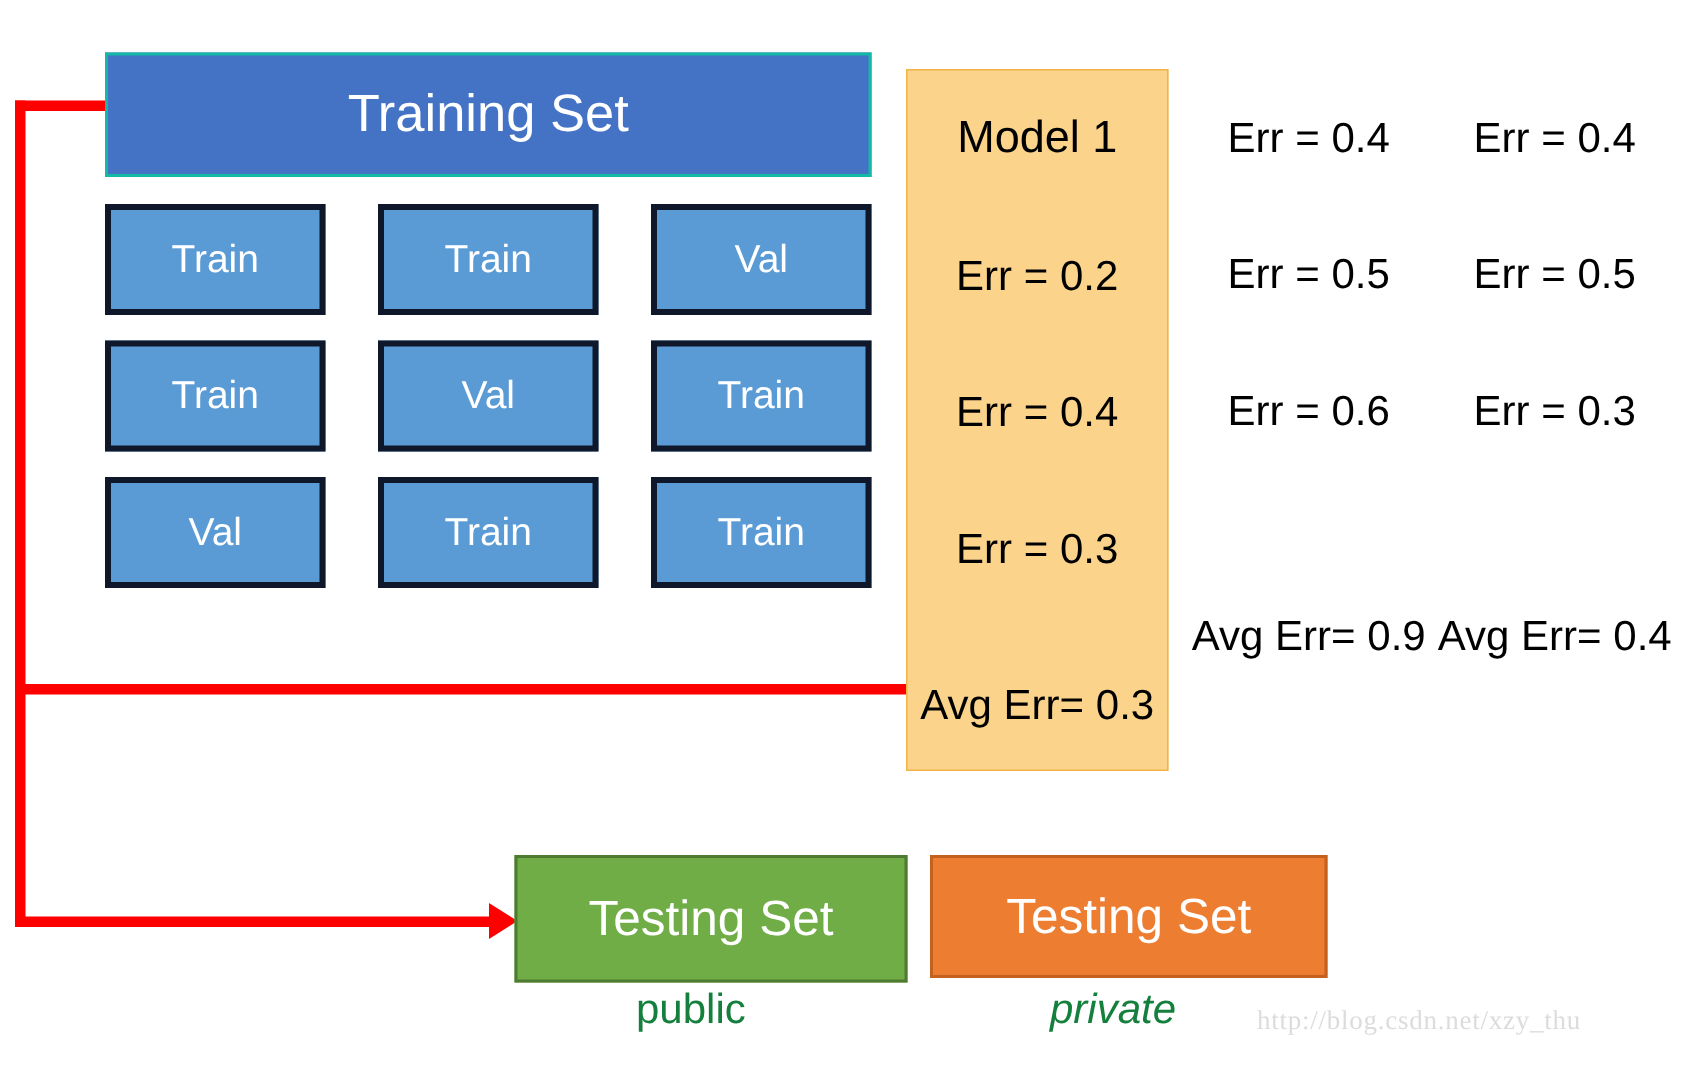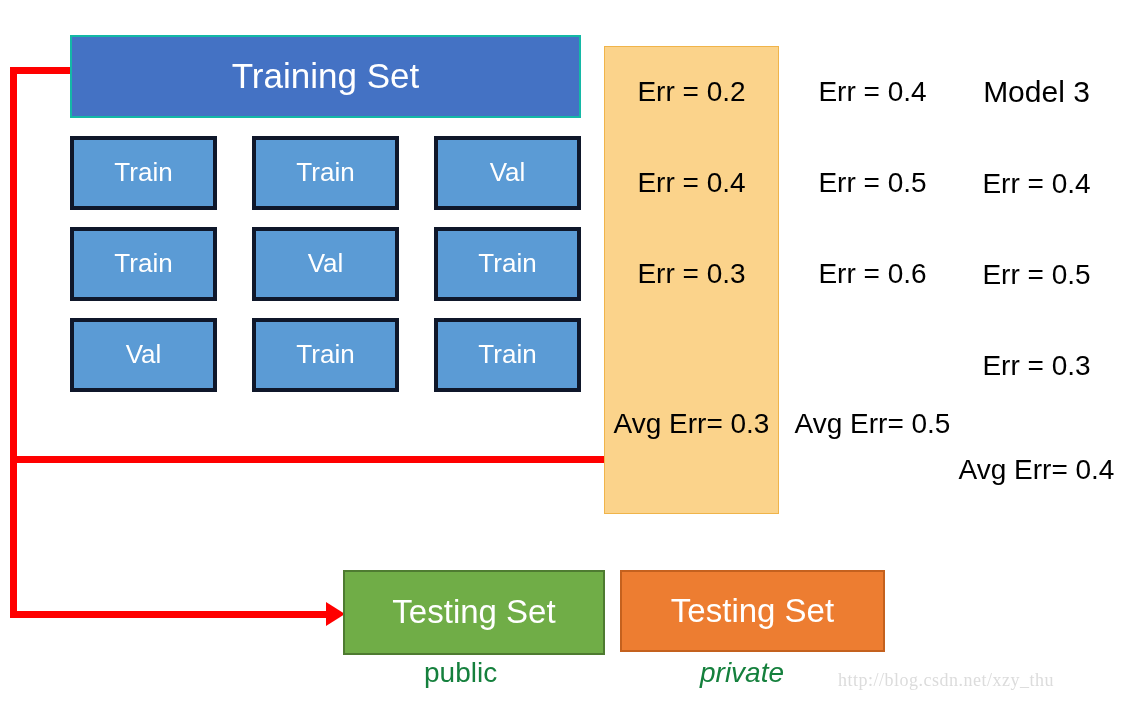--- a/index.html
+++ b/index.html
@@ -194,41 +194,41 @@
   <div class="box fold-cell fold-row-1 fold-col-1">Val</div>
   <div class="box fold-cell fold-row-1 fold-col-2">Train</div>
 
   <div class="box fold-cell fold-row-2 fold-col-0">Val</div>
   <div class="box fold-cell fold-row-2 fold-col-1">Train</div>
   <div class="box fold-cell fold-row-2 fold-col-2">Train</div>
 
   <div class="model-highlight"></div>
 
   <div class="model-col model-col-0">
+    <div class="model-title">Model 1</div>
     <div class="err-cell">Err = 0.2</div>
     <div class="err-cell">Err = 0.4</div>
     <div class="err-cell">Err = 0.3</div>
     <div class="avg-cell">
       <span>Avg Err</span>
       <span>= 0.3</span>
     </div>
   </div>
 
   <div class="model-col model-col-1">
     <div class="err-cell">Err = 0.4</div>
     <div class="err-cell">Err = 0.5</div>
     <div class="err-cell">Err = 0.6</div>
     <div class="avg-cell">
       <span>Avg Err</span>
-      <span>= 0.5</span>
+      <span>= 0.9</span>
     </div>
   </div>
 
   <div class="model-col model-col-2">
-    <div class="model-title">Model 3</div>
     <div class="err-cell">Err = 0.4</div>
     <div class="err-cell">Err = 0.5</div>
     <div class="err-cell">Err = 0.3</div>
     <div class="avg-cell">
       <span>Avg Err</span>
       <span>= 0.4</span>
     </div>
   </div>
 
   <div class="box testing-public">Testing Set</div>

